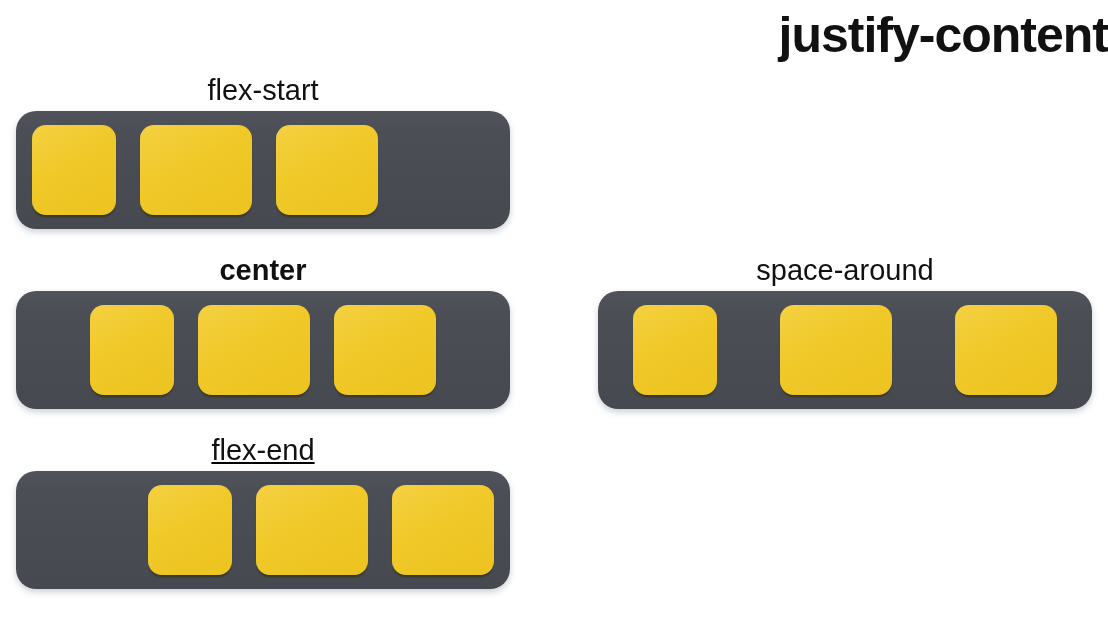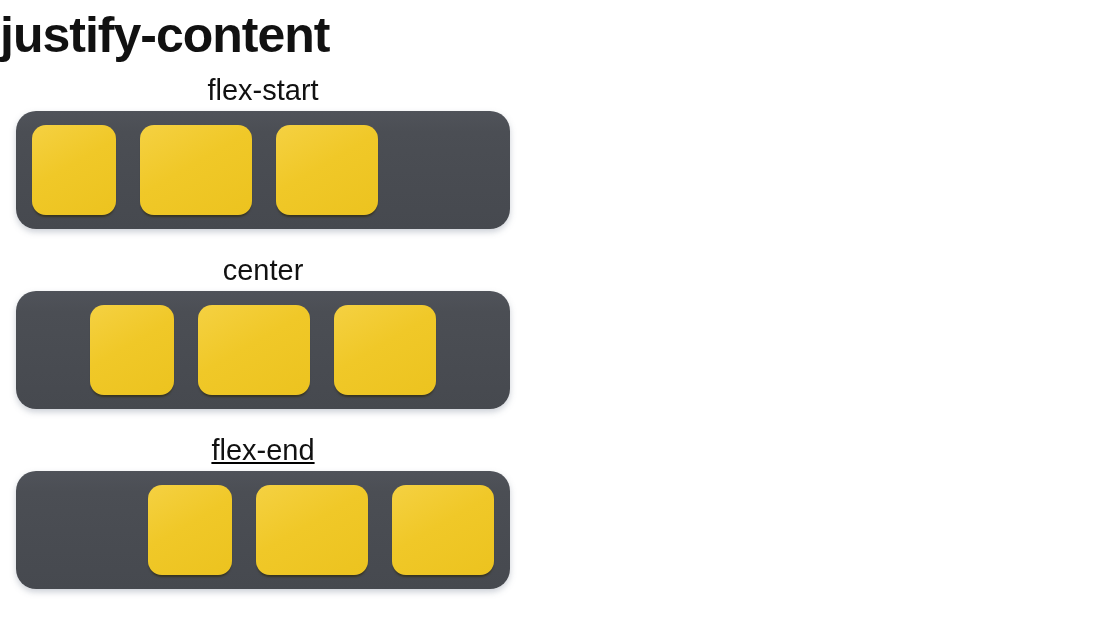--- a/index.html
+++ b/index.html
@@ -10,39 +10,39 @@
   }
   * { margin: 0; padding: 0; box-sizing: border-box; }
   html, body {
     width: 1108px;
     height: 617px;
     background: var(--page-bg);
     overflow: hidden;
     font-family: "Liberation Sans", sans-serif;
   }
   .page-title {
-    text-align: left;
+    text-align: right;
     font-size: 50px;
     font-weight: 700;
     letter-spacing: -1px;
     color: var(--label-text);
     margin-top: 8px;
     margin-bottom: 10px;
     line-height: 1.1;
   }
   .demo-grid {
     display: grid;
     grid-template-columns: 1fr 1fr;
     column-gap: 88px;
     row-gap: 24px;
     padding: 0 16px;
   }
   .pos-r1c1 { grid-row: 1; grid-column: 1; }
   .pos-r1c2 { grid-row: 1; grid-column: 2; }
-  .pos-r2c1 { grid-row: 2; grid-column: 1; }
+  .pos-r2c1 { grid-row: 2; grid-column: 1; font-weight: bold; }
   .pos-r2c2 { grid-row: 2; grid-column: 2; }
   .pos-r3c1 { grid-row: 3; grid-column: 1; text-decoration: underline; }
   .demo-label {
     text-align: center;
     font-size: 29px;
     line-height: 34px;
     color: var(--label-text);
     margin-bottom: 4px;
   }
   .flex-box {
@@ -85,20 +85,28 @@
 
   <section class="demo pos-r2c1">
     <div class="demo-label">center</div>
     <div class="flex-box" style="justify-content: center;">
       <div class="item sz-a"></div>
       <div class="item sz-b"></div>
       <div class="item sz-c"></div>
     </div>
   </section>
 
+  <section class="demo pos-r2c2">
+    <div class="demo-label">space-around</div>
+    <div class="flex-box" style="justify-content: space-around;">
+      <div class="item sz-a"></div>
+      <div class="item sz-b"></div>
+      <div class="item sz-c"></div>
+    </div>
+  </section>
 
   <section class="demo pos-r3c1">
     <div class="demo-label">flex-end</div>
     <div class="flex-box" style="justify-content: flex-end;">
       <div class="item sz-a"></div>
       <div class="item sz-b"></div>
       <div class="item sz-c"></div>
     </div>
   </section>
 

